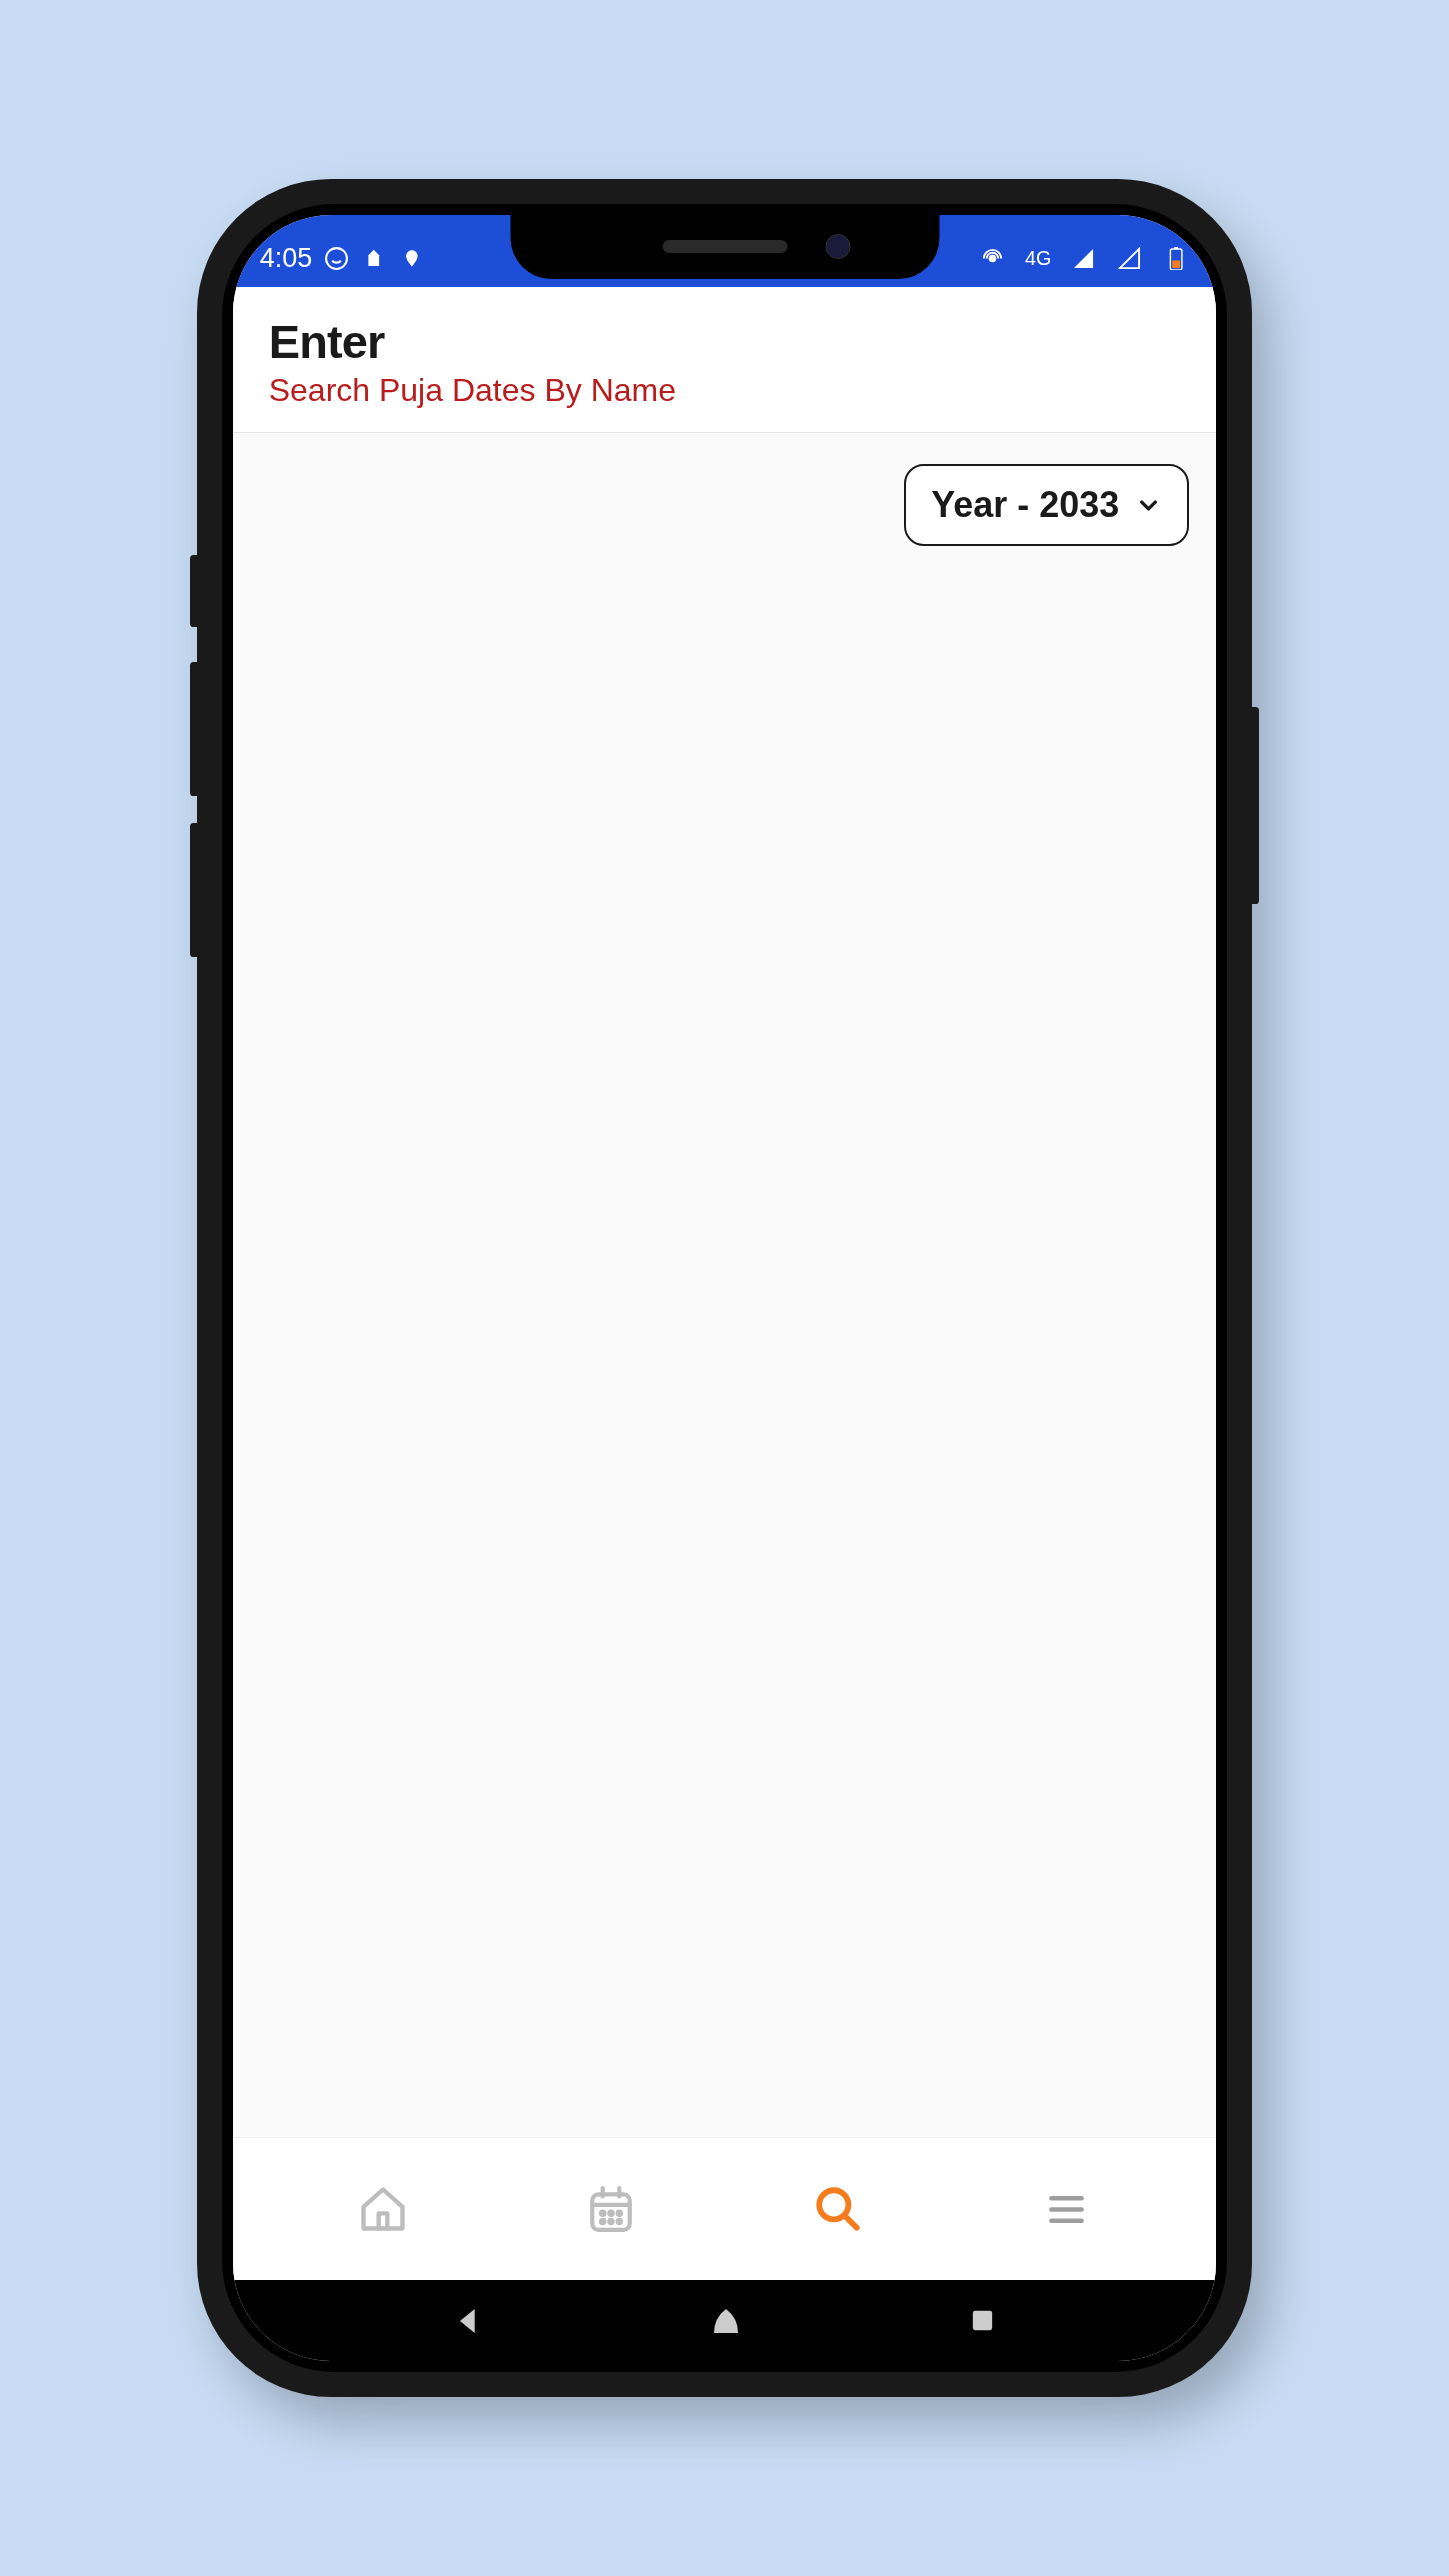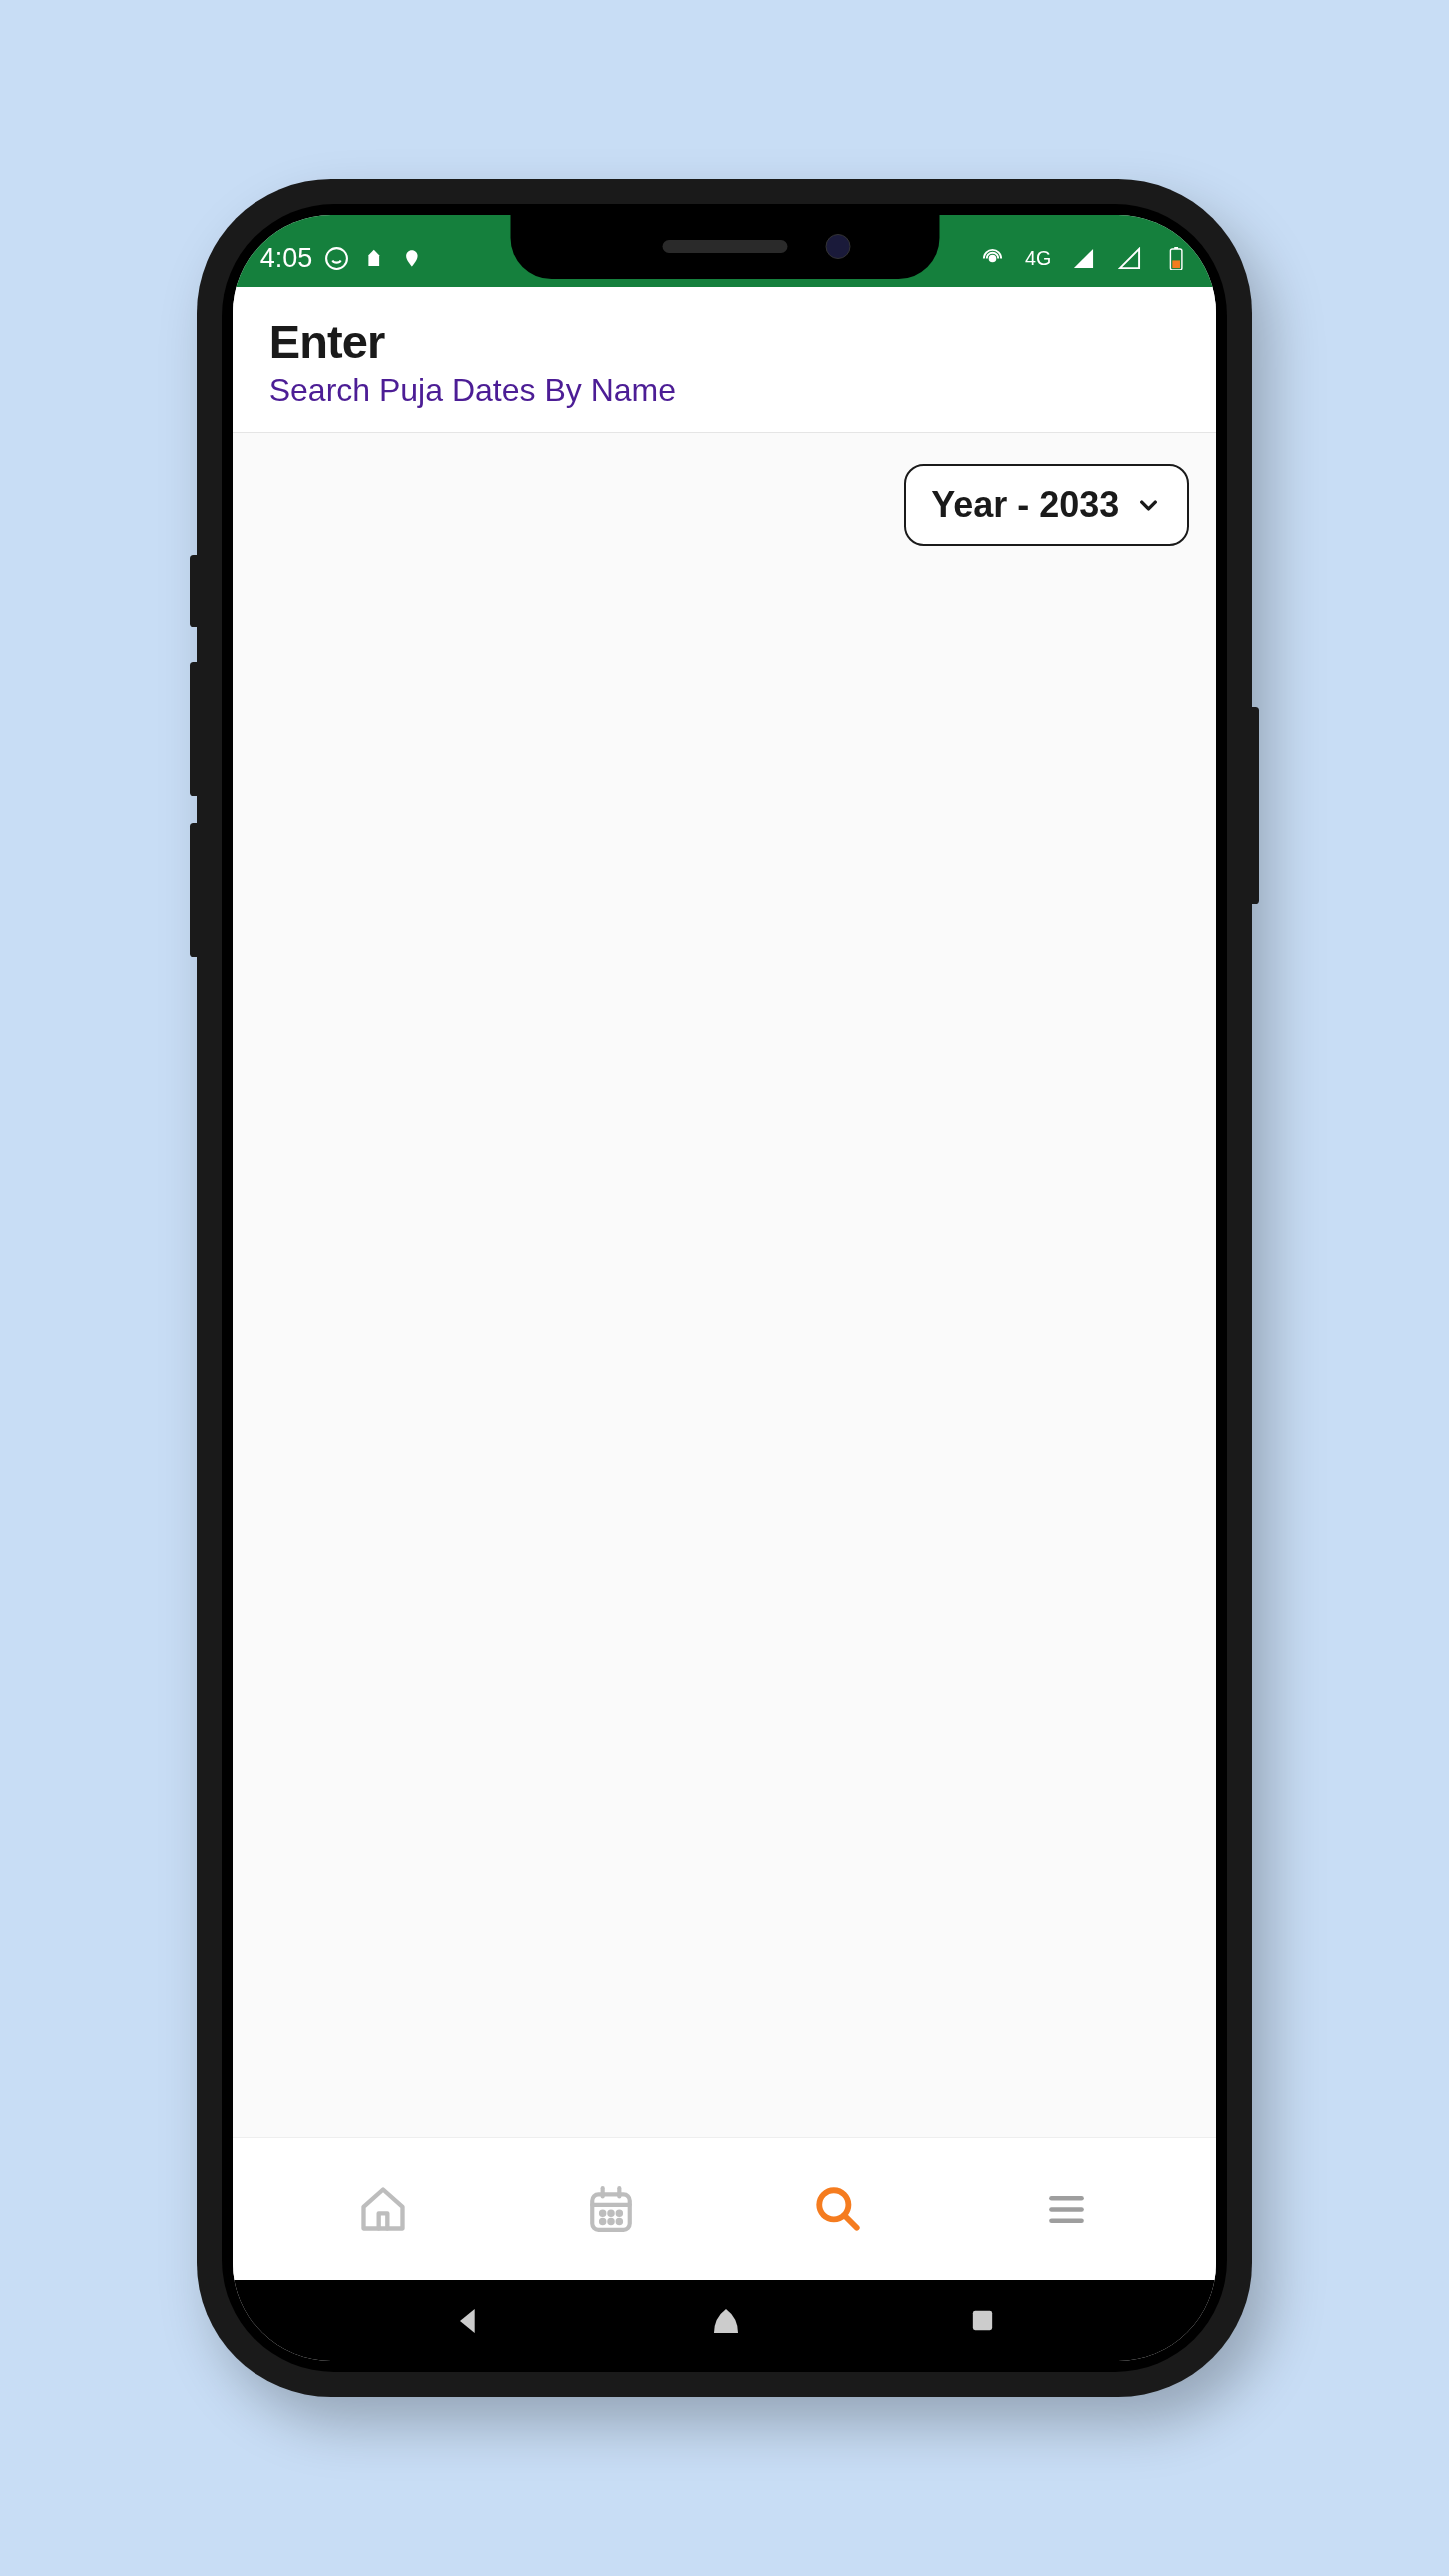--- a/index.html
+++ b/index.html
@@ -113,21 +113,21 @@
       height: 25px;
       background: #1a1a3a;
       border-radius: 50%;
       border: 1.8px solid #333;
       position: absolute;
       right: 89px;
     }
 
     .status-bar {
       height: 72px;
-      background: #15803d;
+      background: #1d4ed8;
       display: flex;
       align-items: center;
       justify-content: space-between;
       padding: 0 27px;
       font-size: 27px;
       color: #fff;
       position: relative;
       text-align: center;
     }
 
@@ -162,21 +162,21 @@
     .app-title {
       font-size: 47px;
       font-weight: 800;
       color: #1a1a1a;
       letter-spacing: -0.9px;
       margin-bottom: 3.6px;
     }
 
     .app-subtitle {
       font-size: 32px;
-      color: #4c1d95;
+      color: #b91c1c;
       font-weight: 400;
     }
 
     .controls-area {
       padding: 31px 27px;
       display: flex;
       flex-direction: column;
       gap: 27px;
     }
 

